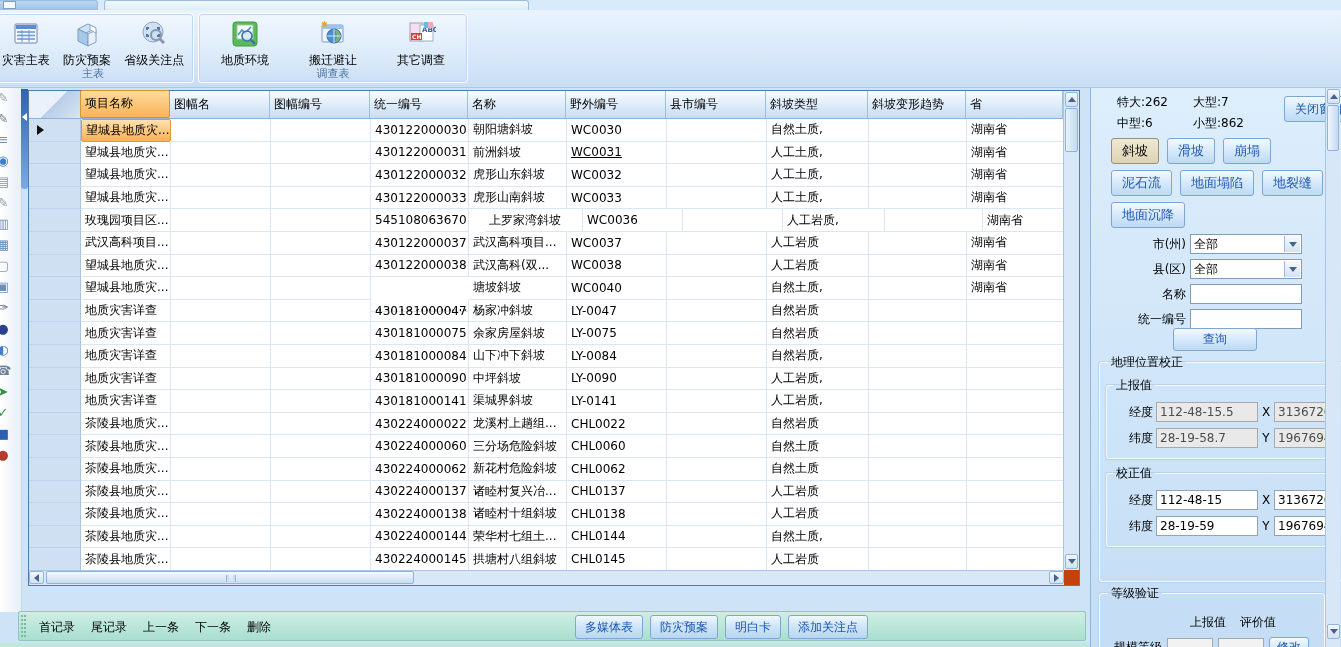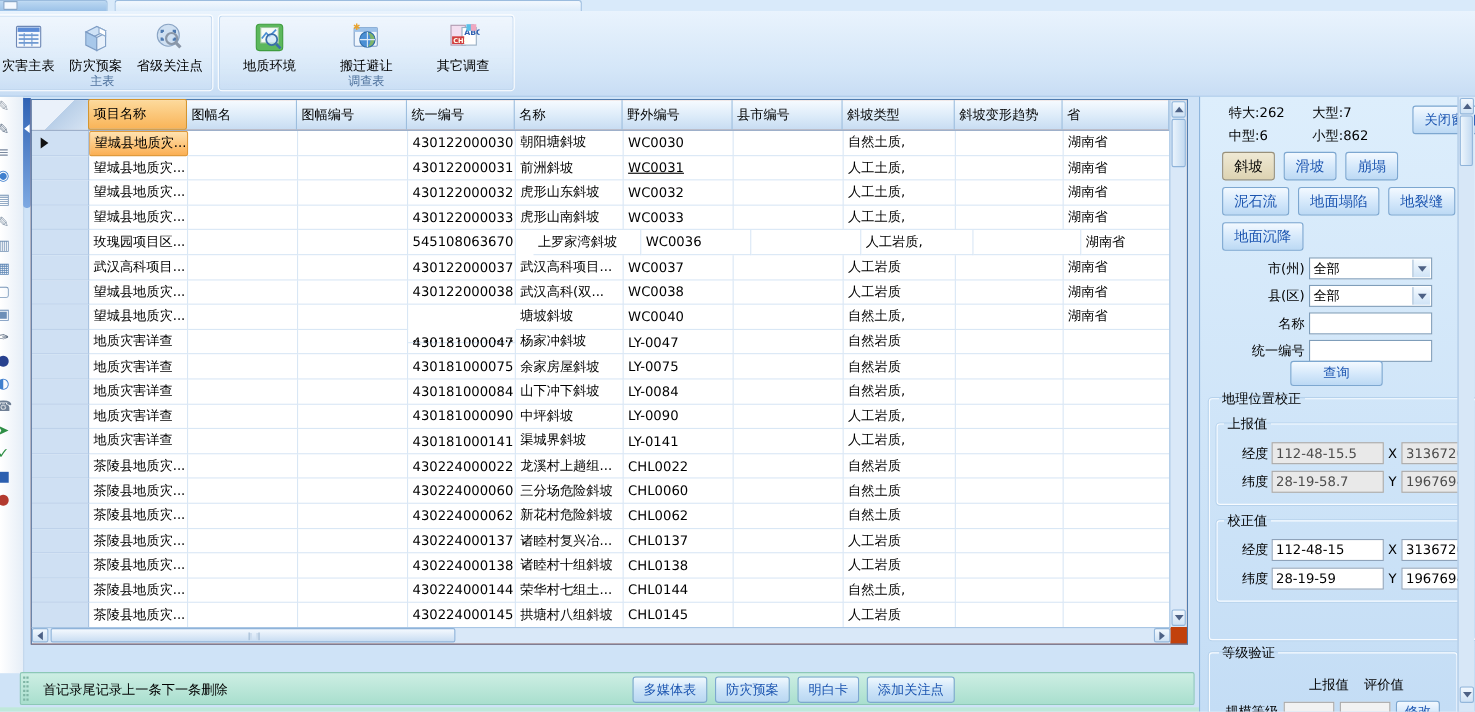--- a/index.html
+++ b/index.html
@@ -50,21 +50,21 @@
 #grid-vthumb{position:absolute;left:1px;top:17px;width:13px;height:44px;background:linear-gradient(90deg,#e9f3fc,#c3daf1);border:1px solid #8fb3d9;border-radius:2px}
 
 #grid-hscroll{position:absolute;left:0;bottom:0;width:1035px;height:15px;background:#d9e8f8;border-top:1px solid #a9c6e4}
 .hbtn{position:absolute;top:0;width:15px;height:13px;background:linear-gradient(#f2f8fe,#cfe2f5);border:1px solid #93b6da;border-radius:2px;display:flex;align-items:center;justify-content:center}
 #grid-hthumb{position:absolute;left:17px;top:0;width:368px;height:13px;background:linear-gradient(#f4f9fe,#c9ddf2);border:1px solid #8fb3d9;border-radius:2px}
 #grid-hthumb::after{content:"";position:absolute;left:50%;top:3px;width:8px;height:7px;margin-left:-4px;border-left:1px solid #9fb8d2;border-right:1px solid #9fb8d2;box-shadow:inset 2px 0 0 #cdddee,inset -2px 0 0 #cdddee}
 
 
 #bottom-bar{position:absolute;left:18px;top:611px;width:1068px;height:30px;background:linear-gradient(#cdeee3,#a9dfce);border:1px solid #8cc8b6;border-radius:2px}
 #bb-grip{position:absolute;left:2px;top:3px;bottom:3px;width:5px;border-left:2px dotted #7fb5a5;border-right:2px dotted #7fb5a5}
-#bb-links{position:absolute;left:20px;top:0;height:30px;display:flex;align-items:center;gap:0}
+#bb-links{position:absolute;left:20px;top:0;height:30px;display:flex;align-items:center;gap:16px}
 .bb-link{color:#000;cursor:default}
 #bb-btns{position:absolute;left:556px;top:3px;display:flex;gap:7px}
 .bb-btn{height:24px;padding:0 9px;display:flex;align-items:center;background:linear-gradient(#f0f8fe,#cde4f8 50%,#b9d7f2);border:1px solid #7fa7d0;border:1px solid #7da7d0;border-radius:3px;color:#1c55b0}
 #bottom-strip{position:absolute;left:0;top:643px;width:1090px;height:4px;background:#bfe8da}
 
 
 #rp{position:absolute;left:1090px;top:88px;width:251px;height:559px;background:linear-gradient(#ddeefc,#c4ddf5);border-left:1px solid #8fb6dd;overflow:hidden}
 #rp-stats{position:absolute;left:26px;top:6px;width:160px;display:grid;grid-template-columns:76px 84px;row-gap:4px}
 .stat{white-space:nowrap}
 .btn{background:linear-gradient(#f3f9ff,#d6e9fb 50%,#bcd9f4);border:1px solid #7da7d0;border-radius:3px;color:#1c55b0;display:flex;align-items:center;justify-content:center;cursor:default}

